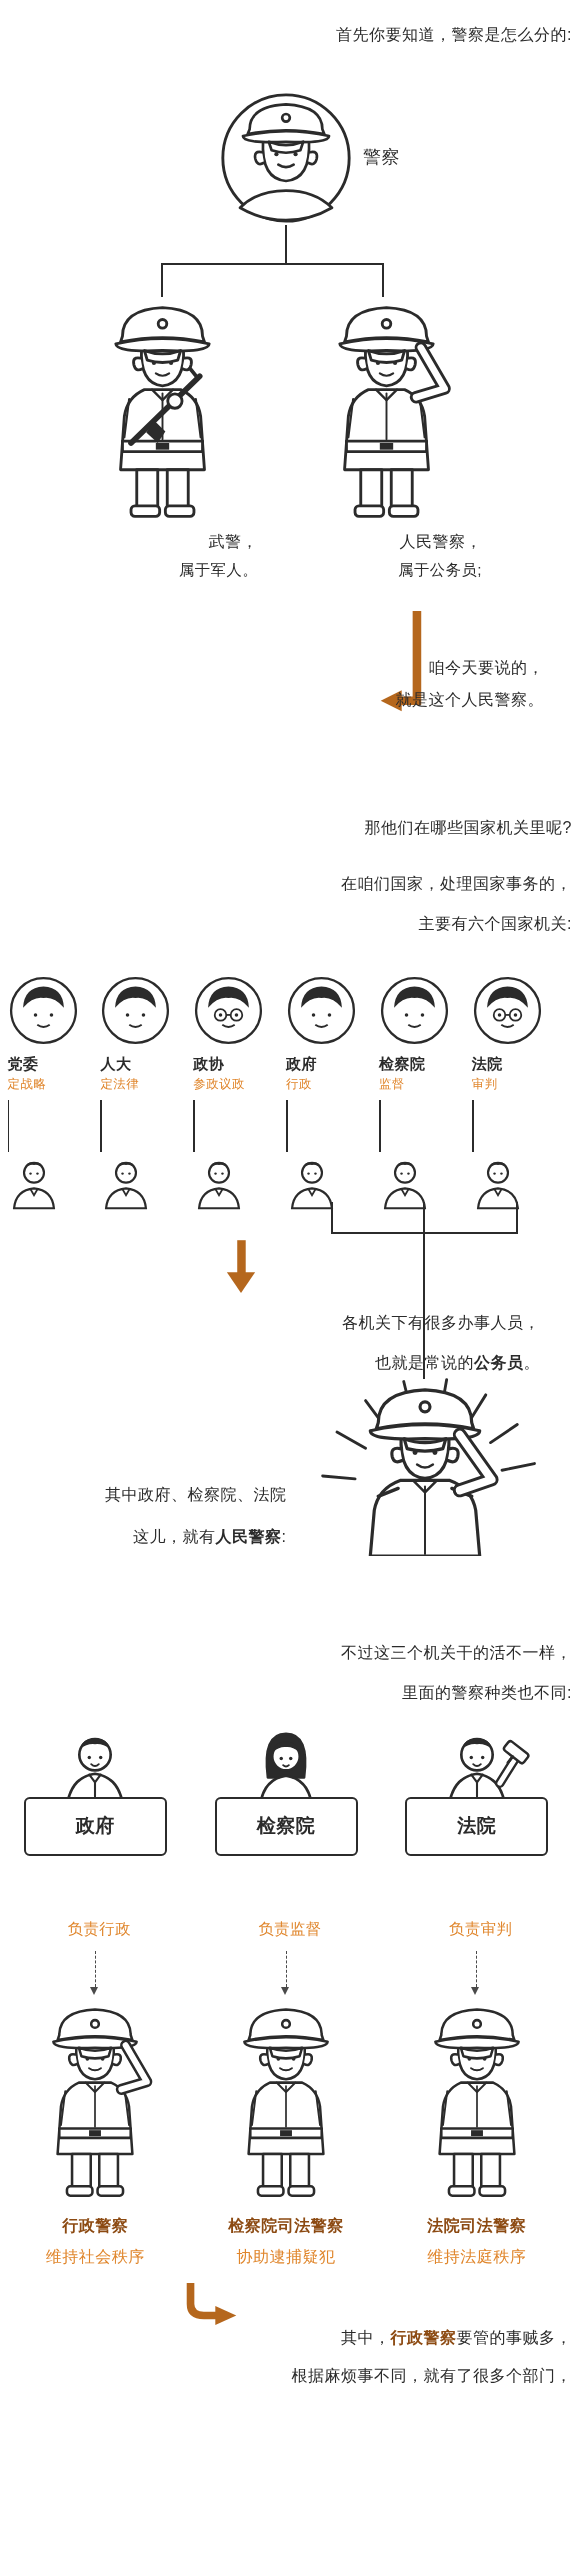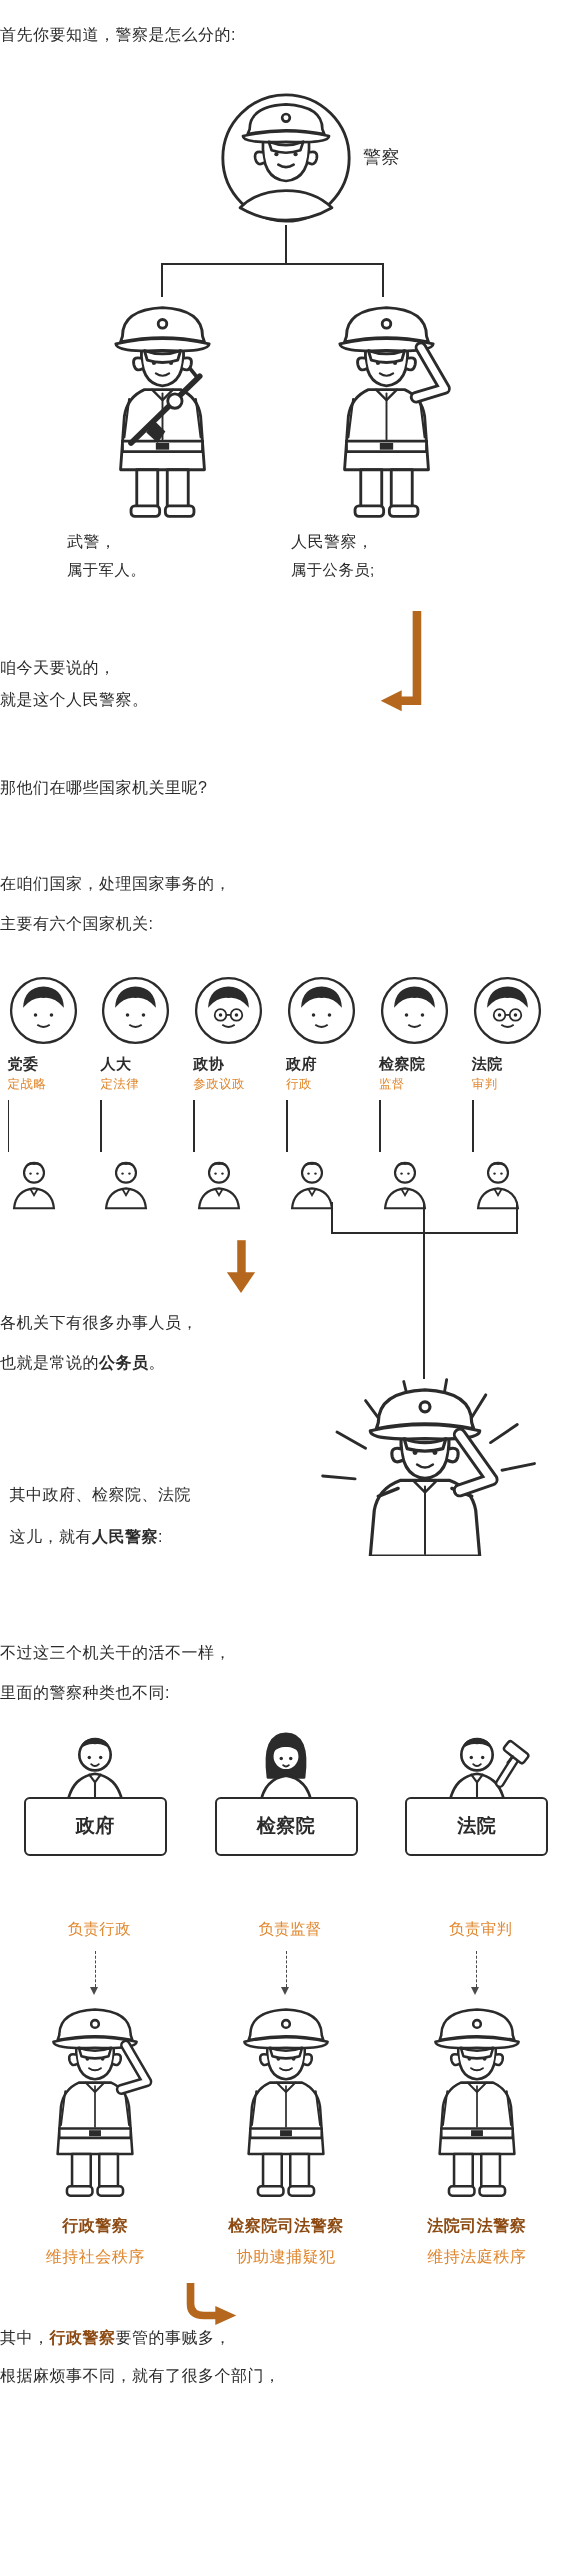--- a/index.html
+++ b/index.html
@@ -1,21 +1,21 @@
 <!DOCTYPE html>
 <html lang="zh" style="--ink: #2b2b2b; --orange: #e0862c; --brown: #8c4a12; --arrow: #b5671d;"><head>
 <meta charset="utf-8">
 <style>
 :root{--ink:#2b2b2b;--orange:#e0862c;--brown:#8c4a12;--arrow:#b5671d}
 *{margin:0;padding:0;box-sizing:border-box}
 body{background:#ffffff}
 .page{position:relative;width:572px;height:2576px;margin:0 auto;background:#fff;overflow:hidden;
   color:var(--ink);font-family:"Liberation Sans","DejaVu Sans",sans-serif;letter-spacing:0.5px}
 .abs{position:absolute}
-.center{text-align:left}
+.center{text-align:right}
 .t19{font-size:18px}.t17{font-size:16px}.t16{font-size:15.3px}.t15{font-size:16px}
 .lh34{line-height:32px}.lh40{line-height:38px}.lh42{line-height:40px}.lh44{line-height:42px}
 .b{font-weight:400}
 .orange{color:var(--orange)}
 .brown{color:var(--brown);font-weight:700}
 .ink-line{background:var(--ink)}
 .arrow-stroke{stroke:var(--arrow)}
 .arrow-fill{fill:var(--arrow)}
 .organ-row{display:flex}
 .organ-col{flex:1;display:flex;flex-direction:column;}
@@ -200,21 +200,21 @@
 
   <svg class="abs" style="left:375px;top:607px" width="61" height="113" viewBox="0 0 64 118">
     <path class="arrow-stroke" d="M44 4 L44 98 L26 98" fill="none" stroke-width="9"></path>
     <polygon class="arrow-fill" points="28,87 28,109 6,98"></polygon>
   </svg>
   <div class="abs center lh34 t17" style="left:0;top:652px;width:544px">
     <div>咱今天要说的，</div>
     <div>就是这个人民警察。</div>
   </div>
 
-  <div class="abs center t17" style="left:0;top:778px;width:572px">那他们在哪些国家机关里呢?</div>
+  <div class="abs center t17" style="left:0;top:818px;width:572px">那他们在哪些国家机关里呢?</div>
 
   <div class="abs center lh42 t17" style="left:0;top:864px;width:572px">
     <div>在咱们国家，处理国家事务的，</div>
     <div>主要有六个国家机关:</div>
   </div>
 
   <div class="abs organ-row" style="left:7.6px;top:975px;width:557px">
     <div class="organ-col">
       <svg width="71" height="71" viewBox="0 0 80 80">
           <use href="#avatar"></use>

